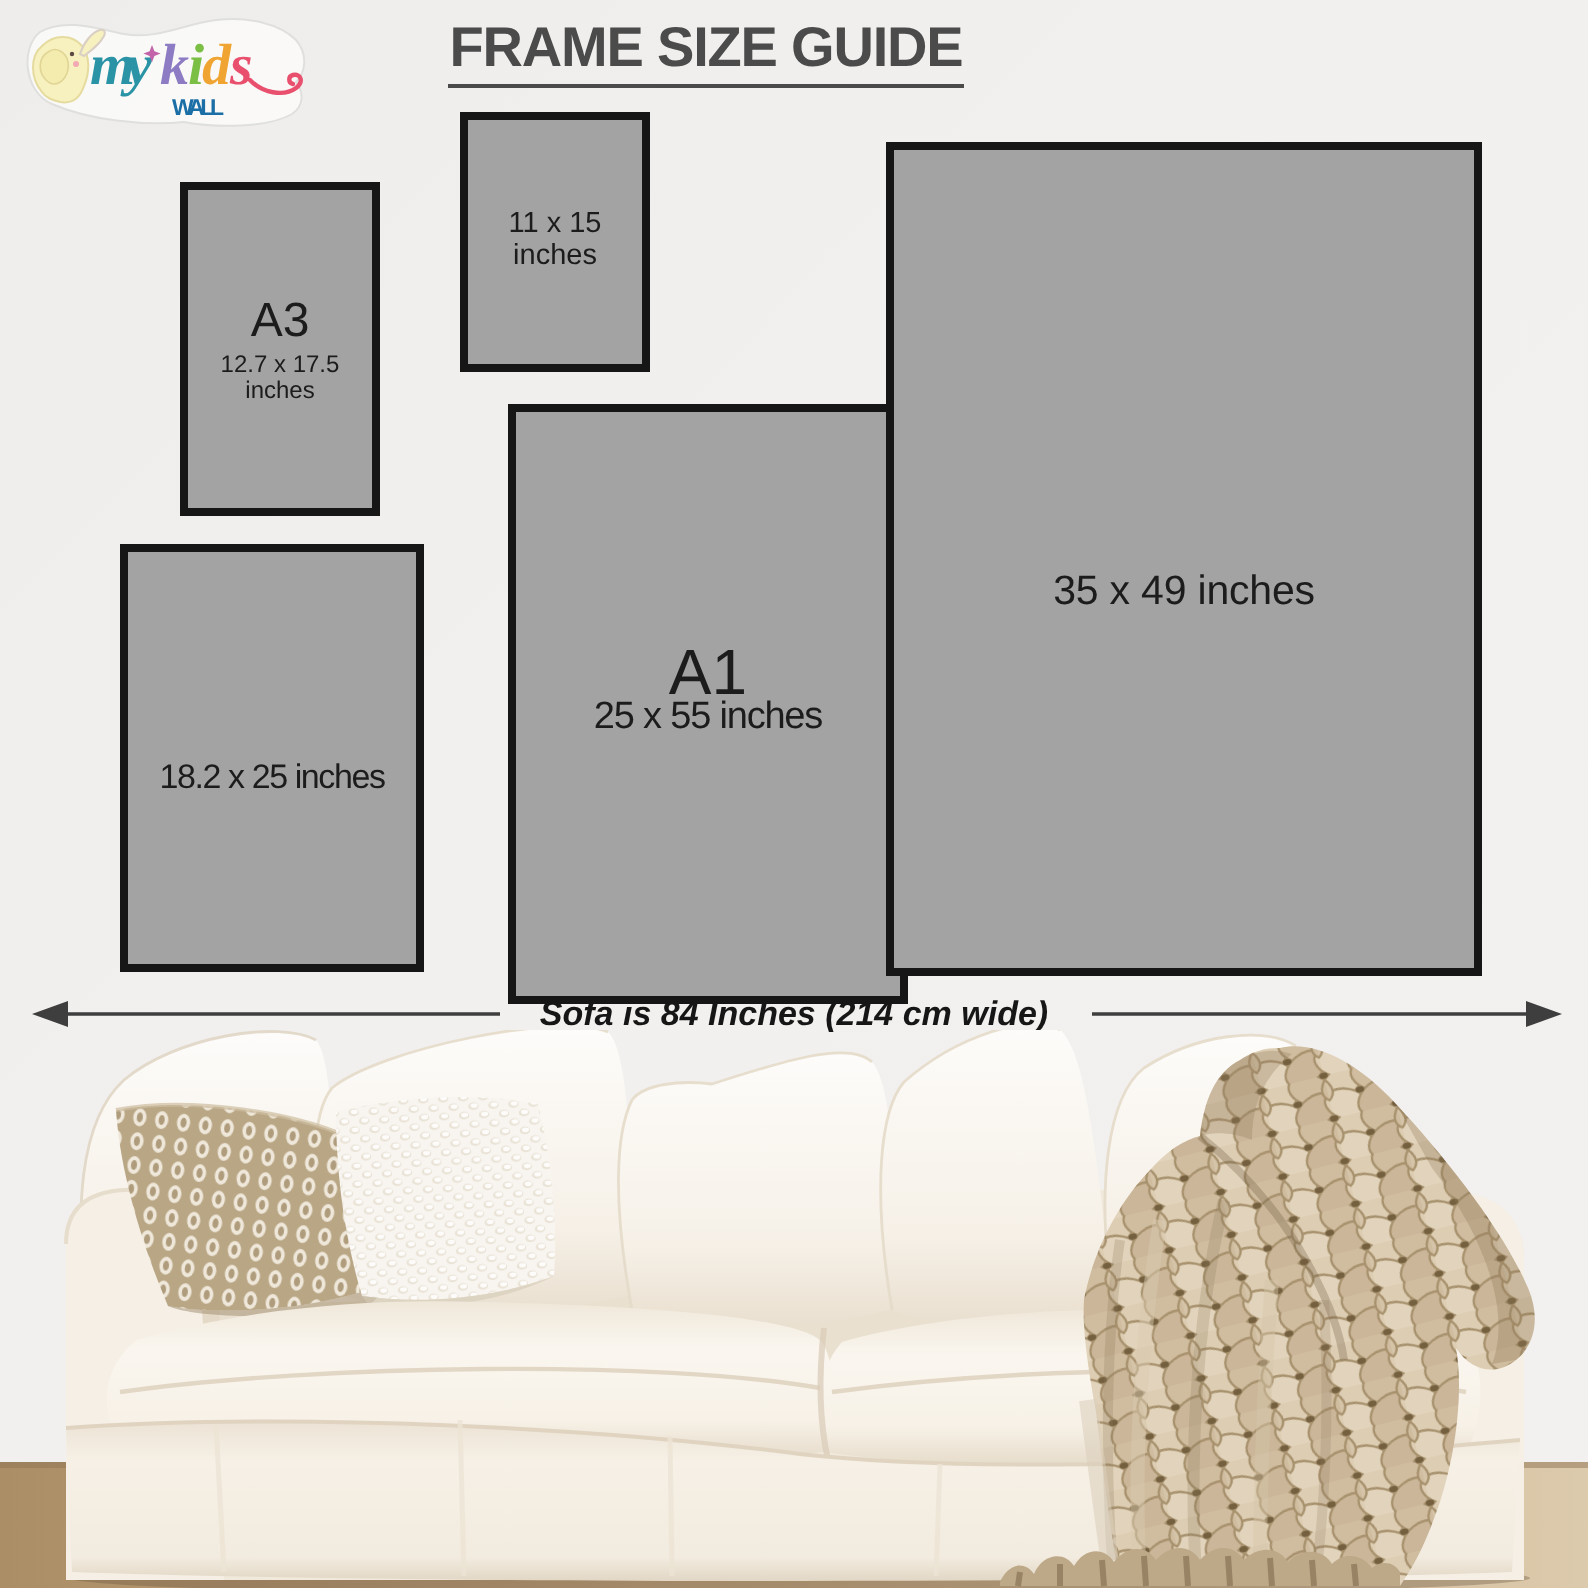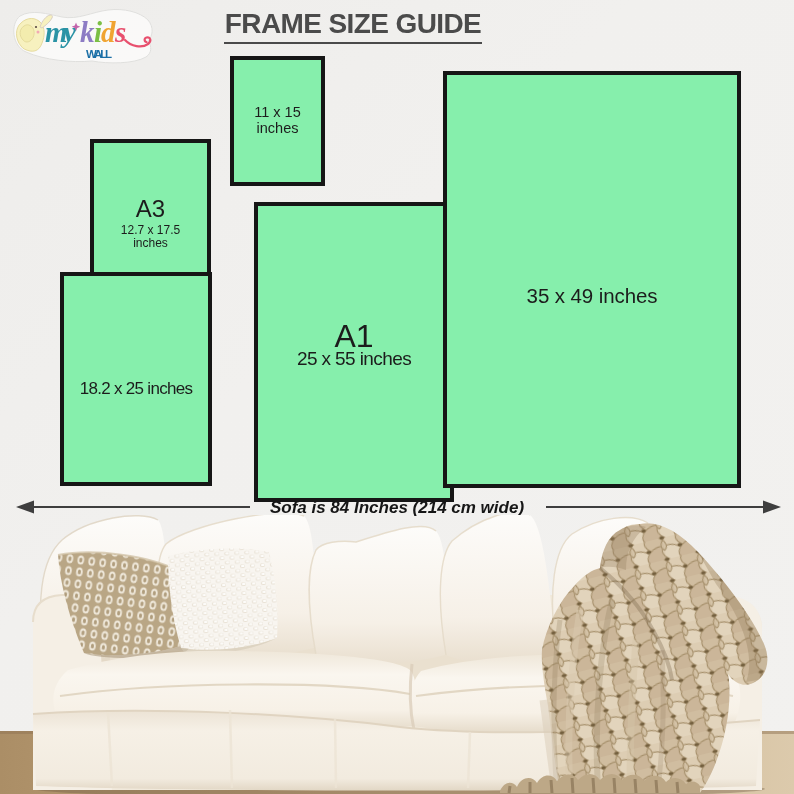--- a/index.html
+++ b/index.html
@@ -1,18 +1,18 @@
 <!DOCTYPE html>
 <html><head>
 <meta charset="utf-8">
 <style>
   html,body{margin:0;padding:0;}
   body{width:794px;height:794px;overflow:hidden;font-family:"Liberation Sans",sans-serif;}
   #page{position:relative;width:794px;height:794px;background:#f0efed;overflow:hidden;}
-  .frame{position:absolute;border:4px solid #161616;background:#86efac;box-sizing:border-box;color:#1c1c1c;}
+  .frame{position:absolute;border:4px solid #161616;background:#a3a3a3;box-sizing:border-box;color:#1c1c1c;}
   .frame div{position:absolute;width:100%;text-align:center;}
 </style>
 </head>
 <body>
 <div id="page">
 
   <div style="position:absolute;left:0;top:0;width:794px;height:794px;background:linear-gradient(135deg,#eeedeb 0%,#f1f0ee 40%,#f2f1ef 100%);"></div>
 
   <div style="position:absolute;left:0;top:10px;width:706px;text-align:center;">
     <span style="display:inline-block;font-size:28px;line-height:28px;font-weight:bold;color:#4b4b4b;letter-spacing:-0.6px;border-bottom:2.5px solid #4a4a4a;padding:0 1px 3.5px 1px;">FRAME SIZE GUIDE</span>
@@ -38,21 +38,21 @@
     <text x="80" y="42" font-family="Liberation Serif, serif" font-style="italic" font-weight="bold" font-size="29" fill="#8d7cc4" textLength="13">k</text>
     <text x="94" y="42" font-family="Liberation Serif, serif" font-style="italic" font-weight="bold" font-size="29" fill="#7bbf45" textLength="6">i</text>
     <text x="101" y="42" font-family="Liberation Serif, serif" font-style="italic" font-weight="bold" font-size="29" fill="#f0a431" textLength="13">d</text>
     <text x="115" y="42" font-family="Liberation Serif, serif" font-style="italic" font-weight="bold" font-size="29" fill="#e8506e" textLength="11">s</text>
 
     <path d="M 125,40 C 131,46.5 142,48.5 148,44 C 152,41 150.5,36.5 146.5,37.5 C 144,38.1 144,41.5 146.5,42" fill="none" stroke="#e8506e" stroke-width="2.2" stroke-linecap="round"></path>
 
     <text x="86" y="57.5" font-family="Liberation Sans, sans-serif" font-weight="bold" font-size="11.5" fill="#1b6fa6" textLength="26">WALL</text>
   </svg>
 
-  <div class="frame" style="left:90px;top:91px;width:121px;height:167px;margin-top:48px;">
+  <div class="frame" style="left:90px;top:91px;width:100px;height:167px;">
     <div style="top:54px;font-size:24px;line-height:24px;">A3</div>
     <div style="top:81px;font-size:12px;line-height:12.5px;">12.7 x 17.5<br>inches</div>
   </div>
 
   <div class="frame" style="left:230px;top:56px;width:95px;height:130px;">
     <div style="top:45px;font-size:14.5px;line-height:15.5px;">11 x 15<br>inches</div>
   </div>
 
   <div class="frame" style="left:60px;top:272px;width:152px;height:214px;">
     <div style="top:104px;font-size:17px;line-height:17px;letter-spacing:-0.7px;">18.2 x 25 inches</div>

